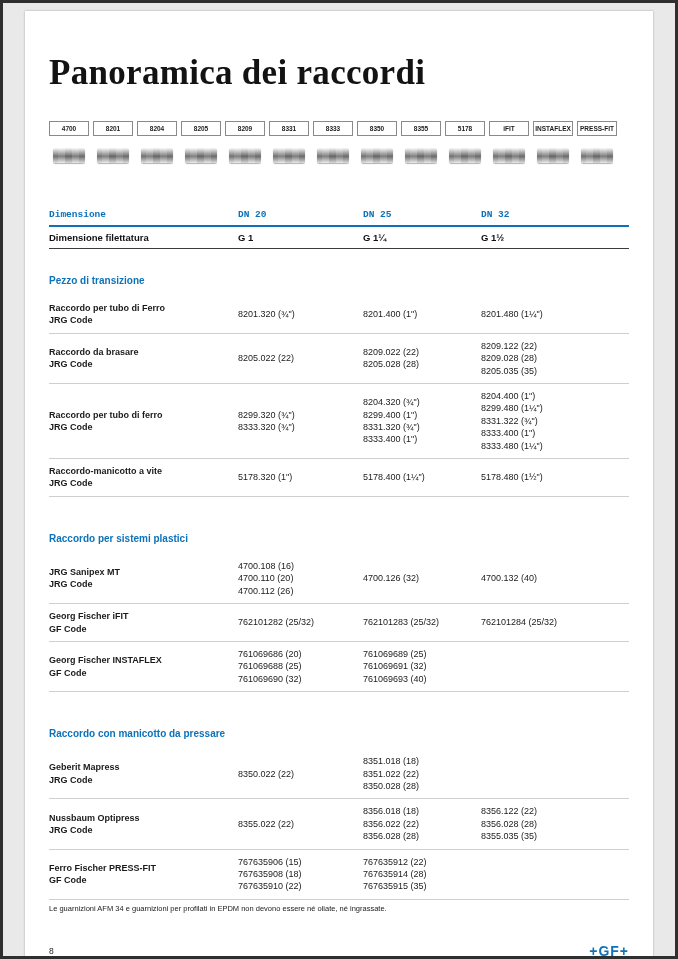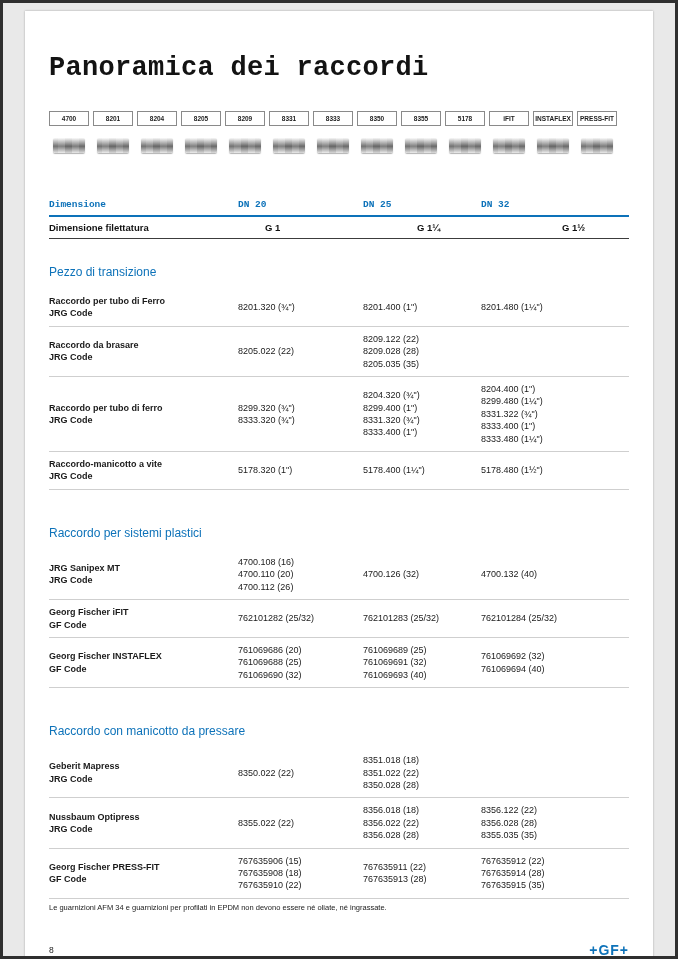--- a/index.html
+++ b/index.html
@@ -13,22 +13,22 @@
     background:#e9e9e9;border:3px solid #2f2f2f;
     overflow:hidden;
   }
   .page{
     width:628px;min-height:920px;box-sizing:border-box;
     background:#fff;margin:8px auto 0;
     padding:42px 24px 14px 24px;
     box-shadow:0 0 2px rgba(0,0,0,.3);
   }
   .page-title{
-    font-family:Liberation Mono, monospace;
-    font-size:27px;font-weight:700;color:#131313;
+    font-family:Liberation Serif, serif;
+    font-size:35px;font-weight:700;color:#131313;
     margin:0;letter-spacing:.3px;
   }
   
   .products{display:flex;gap:4px;margin-top:28px;}
   .product{width:40px;}
   .product-label{
     border:1px solid #8a8a8a;background:#fff;color:#1c1c1c;
     font-size:6.5px;font-weight:700;text-align:center;
     padding:3px 0;overflow:hidden;white-space:nowrap;
   }
@@ -40,26 +40,26 @@
       linear-gradient(90deg,#a8a8a8 0 15%,#c9c9c9 15% 38%,#8d8d8d 38% 60%,#c0c0c0 60% 82%,#969696 82% 100%);
     box-shadow:0 1px 1px rgba(0,0,0,.3);
   }
   
   .dim-table{margin-top:30px;}
   .drow{
     display:grid;grid-template-columns:189px 125px 118px 1fr;
     align-items:center;padding:5px 0;font-size:9.5px;
   }
   .drow.head{color:#0d72b9;font-weight:700;border-bottom:2px solid #0d72b9;font-family:Liberation Mono, monospace;}
-  .drow.thread{color:#111;font-weight:700;border-bottom:1px solid #3c3c3c;gap:27px;}
+  .drow.thread{color:#111;font-weight:700;border-bottom:1px solid #3c3c3c;}
   
   .section{margin-top:26px;}
   .section.spaced{margin-top:36px;}
   .section-title{
-    color:#0d72b9;font-size:12px;font-weight:400;margin:0 0 10px 0;
+    color:#0d72b9;font-size:10px;font-weight:700;margin:0 0 10px 0;
   }
   .trow{
     display:grid;grid-template-columns:189px 125px 118px 1fr;
     align-items:center;padding:6px 0;
     border-bottom:1px solid #cfcfcf;
     font-size:9px;line-height:1.38;color:#1a1a1a;
   }
   .row-name,.row-code{font-weight:700;}
   .val{white-space:pre-line;}
   
@@ -184,20 +184,22 @@
         <div class="val">8201.400 (1")</div>
         <div class="val">8201.480 (1¼")</div>
       </div>
 
       <div class="trow">
         <div>
           <div class="row-name">Raccordo da brasare</div>
           <div class="row-code">JRG Code</div>
         </div>
         <div class="val">8205.022 (22)</div>
+        <div class="val">8209.022 (22)
+8205.028 (28)</div>
         <div class="val">8209.122 (22)
 8209.028 (28)
 8205.035 (35)</div>
       </div>
 
       <div class="trow">
         <div>
           <div class="row-name">Raccordo per tubo di ferro</div>
           <div class="row-code">JRG Code</div>
         </div>
@@ -254,22 +256,20 @@
         <div>
           <div class="row-name">Georg Fischer INSTAFLEX</div>
           <div class="row-code">GF Code</div>
         </div>
         <div class="val">761069686 (20)
 761069688 (25)
 761069690 (32)</div>
         <div class="val">761069689 (25)
 761069691 (32)
 761069693 (40)</div>
-        <div class="val">761069692 (32)
-761069694 (40)</div>
       </div>
     </div>
 
     <div class="section spaced">
       <h2 class="section-title">Raccordo con manicotto da pressare</h2>
 
       <div class="trow">
         <div>
           <div class="row-name">Geberit Mapress</div>
           <div class="row-code">JRG Code</div>
@@ -289,28 +289,26 @@
         <div class="val">8356.018 (18)
 8356.022 (22)
 8356.028 (28)</div>
         <div class="val">8356.122 (22)
 8356.028 (28)
 8355.035 (35)</div>
       </div>
 
       <div class="trow">
         <div>
-          <div class="row-name">Georg Fischer PRESS-FIT</div>
+          <div class="row-name">Ferro Fischer PRESS-FIT</div>
           <div class="row-code">GF Code</div>
         </div>
         <div class="val">767635906 (15)
 767635908 (18)
 767635910 (22)</div>
-        <div class="val">767635911 (22)
-767635913 (28)</div>
         <div class="val">767635912 (22)
 767635914 (28)
 767635915 (35)</div>
       </div>
     </div>
 
     <p class="footnote">Le guarnizioni AFM 34 e guarnizioni per profilati in EPDM non devono essere né oliate, né ingrassate.</p>
 
     <div class="pagefoot">
       <span class="page-number">8</span>

